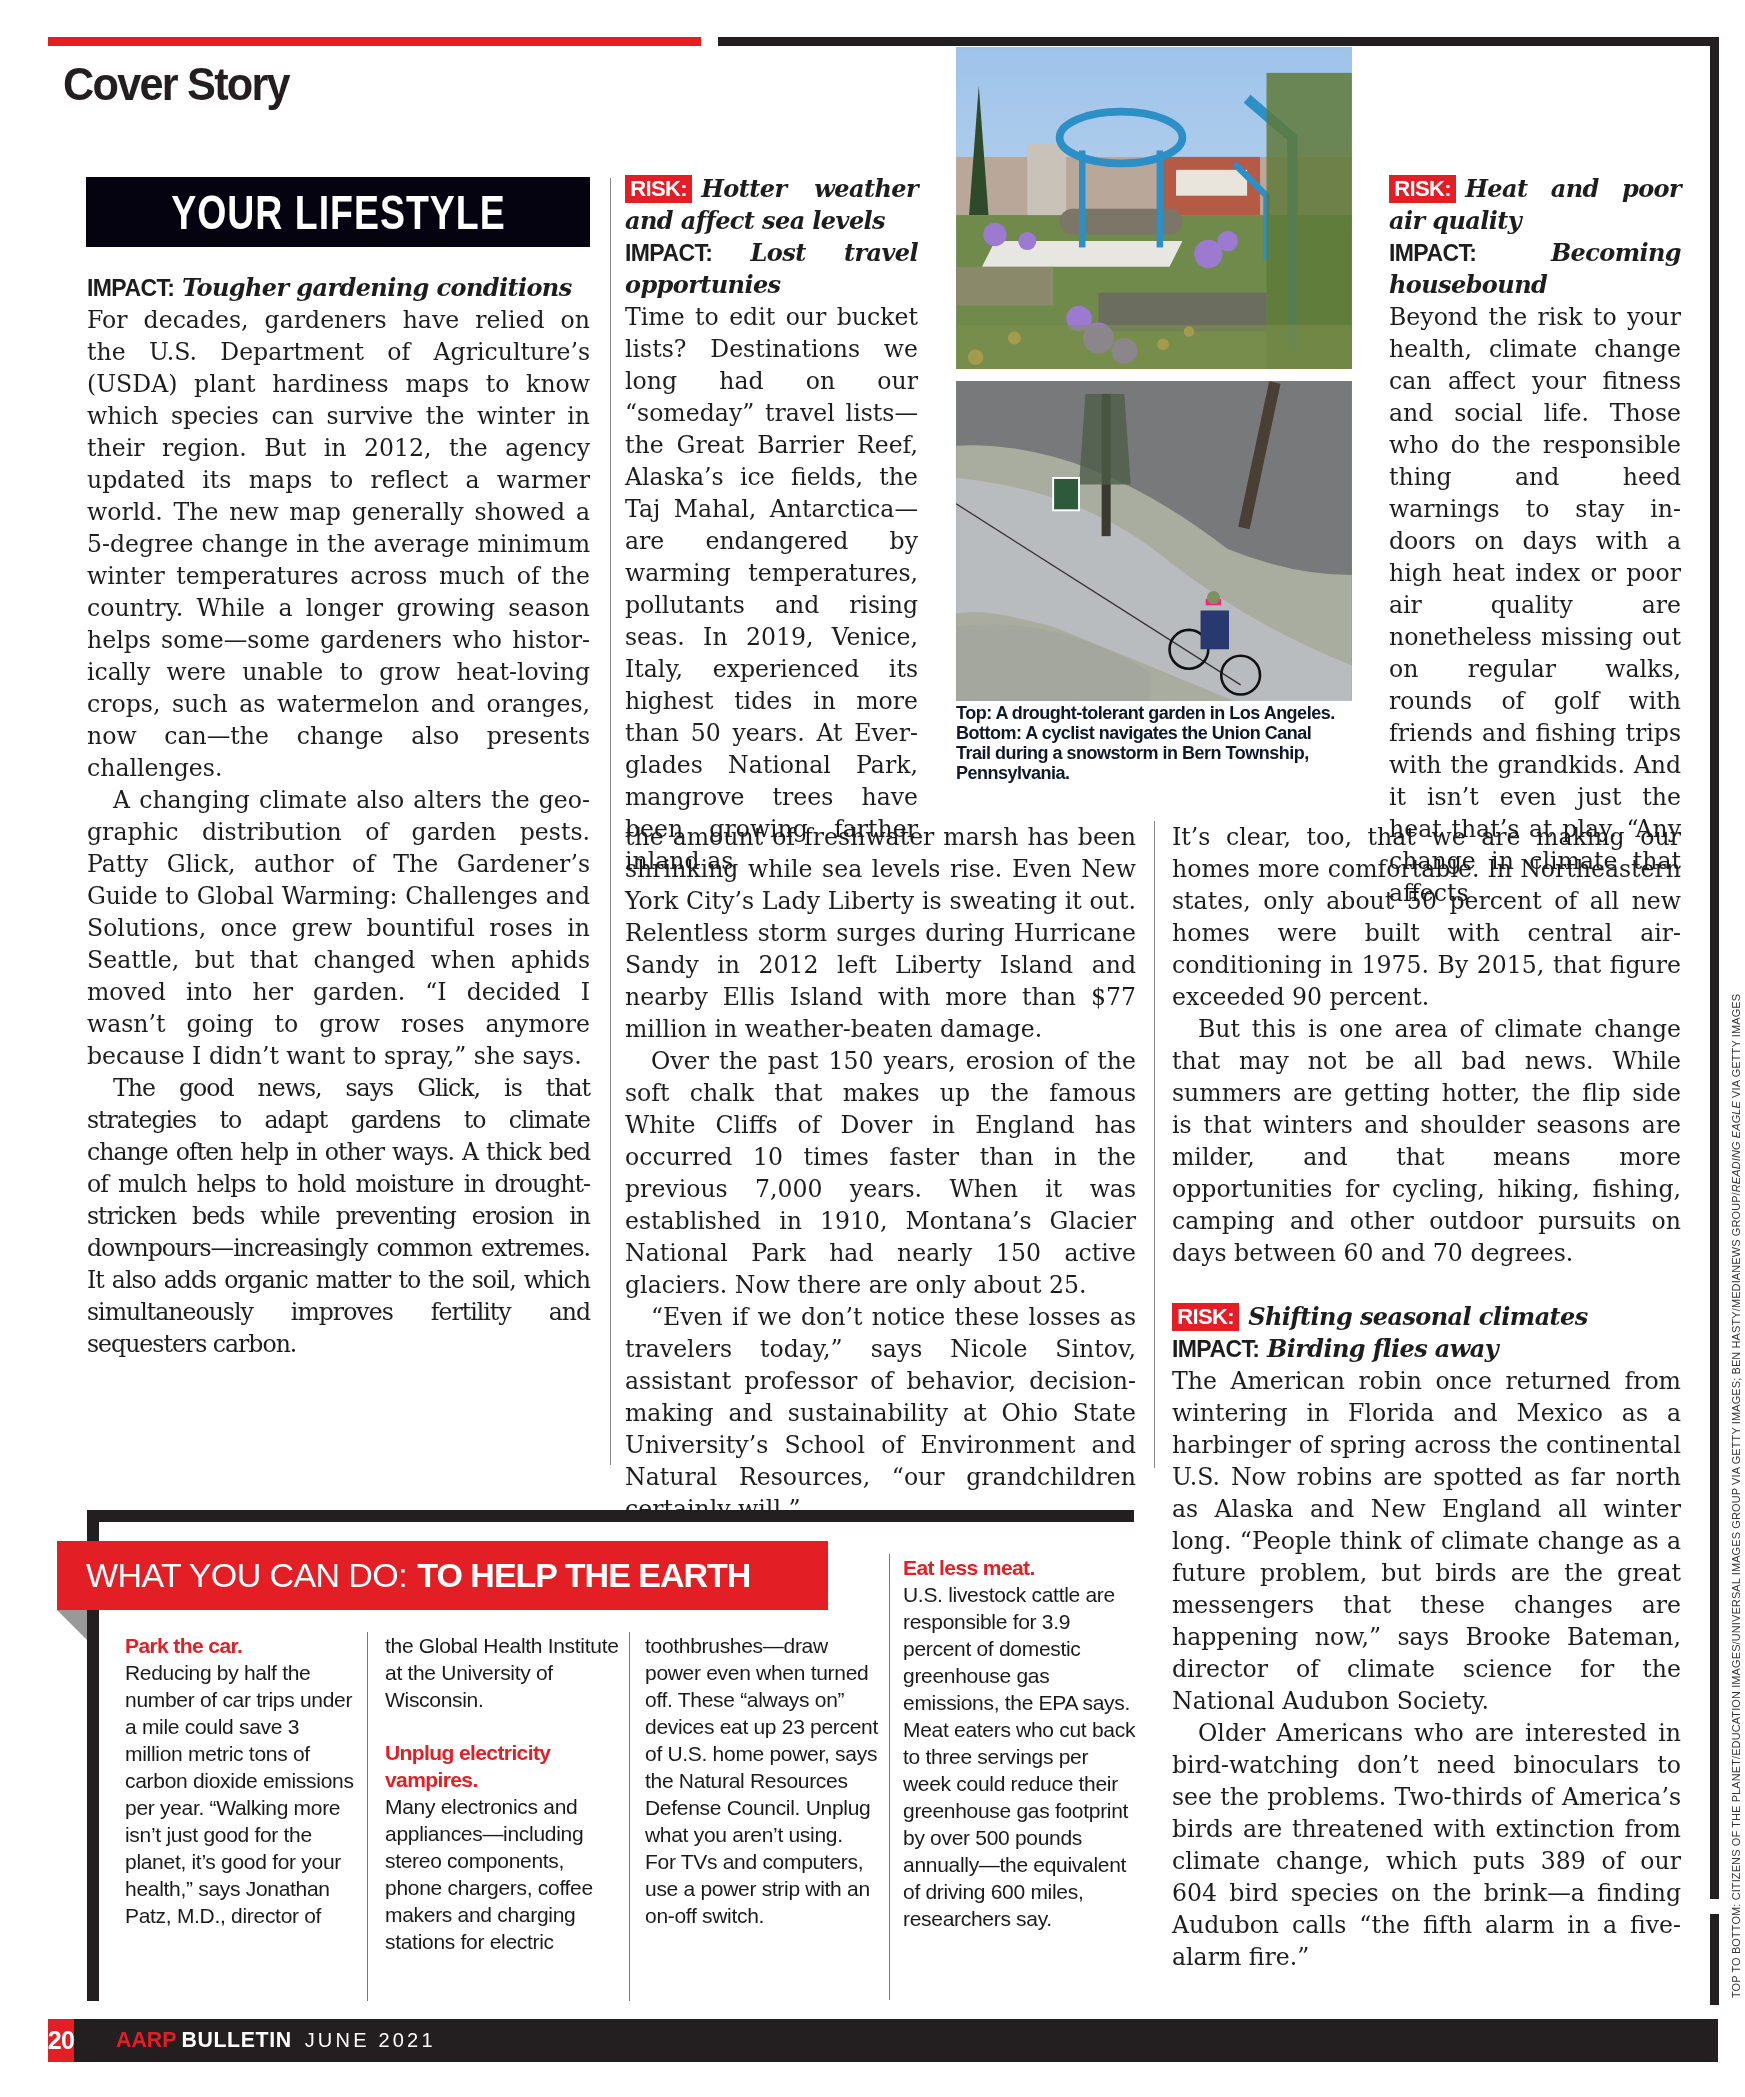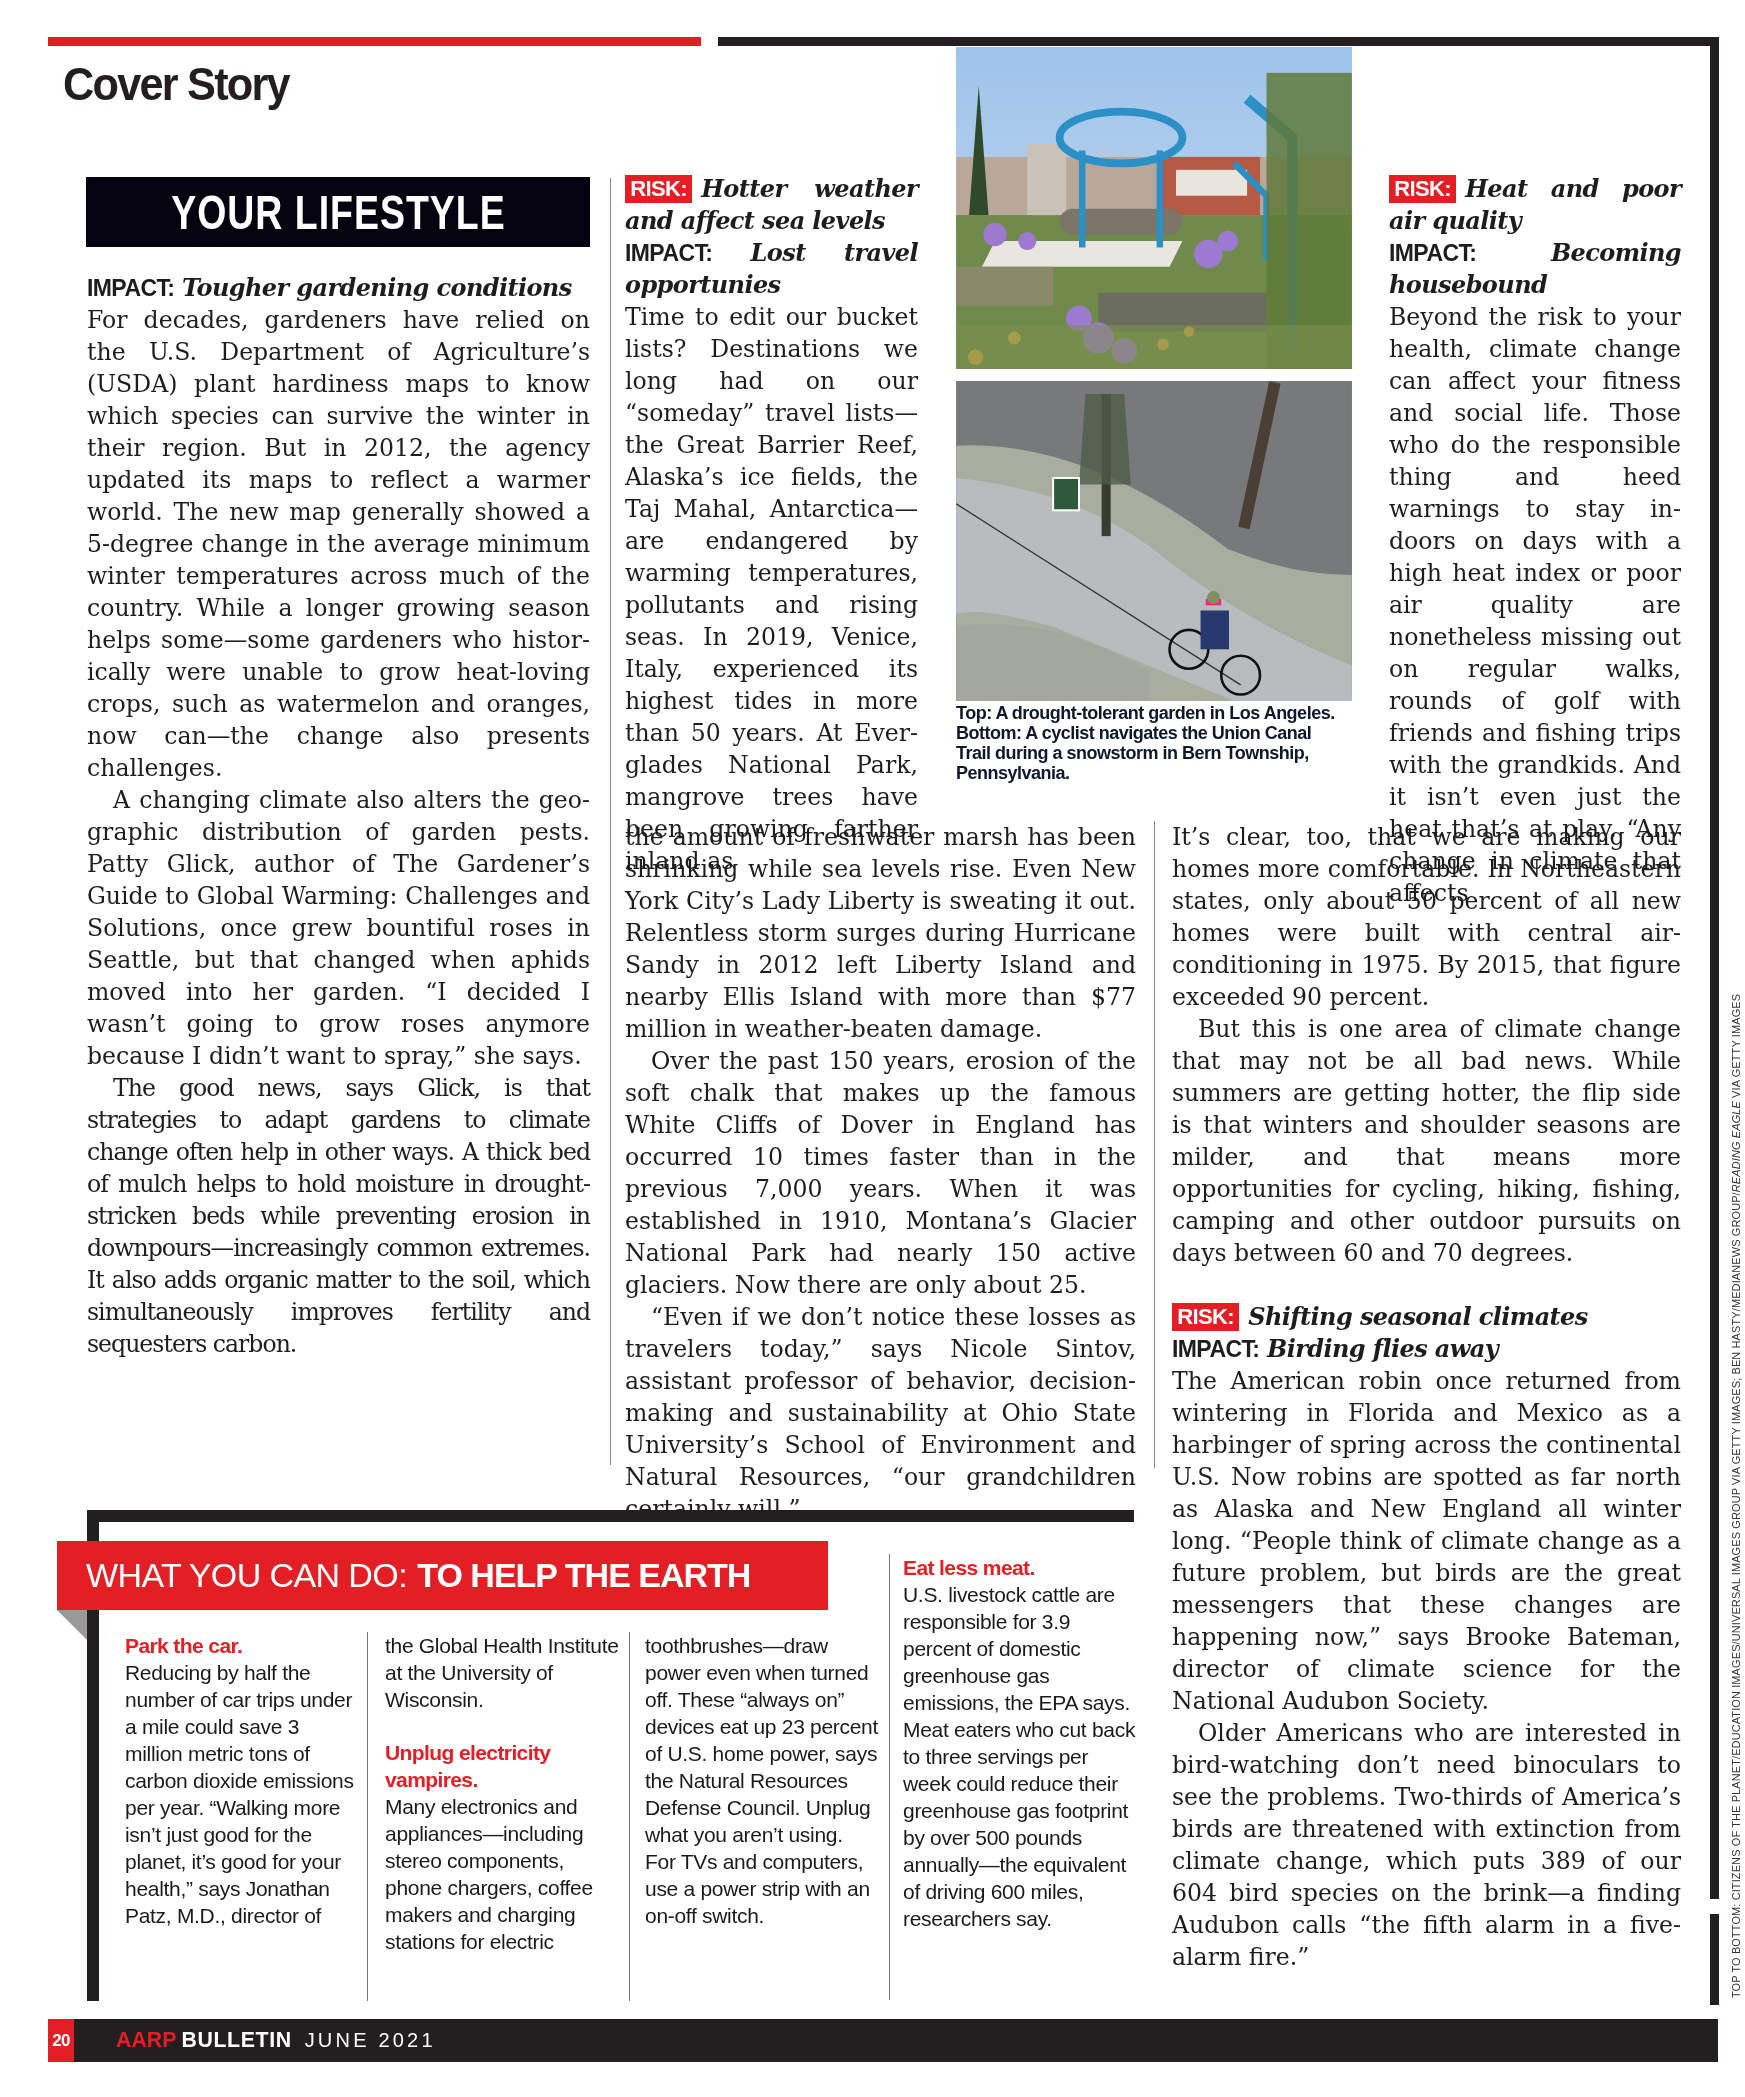--- a/index.html
+++ b/index.html
@@ -52,21 +52,21 @@
   #box-fold { left: 57px; top: 1610px; width: 0; height: 0; border-top: 30px solid #999; border-left: 30px solid transparent; }
   .tip { position: absolute; font-family: "Liberation Sans", sans-serif; font-size: 21px; line-height: 27px; color: #1a1a1a; letter-spacing: -0.3px; }
   .tip-head { color: #e31e24; font-weight: 700; letter-spacing: -0.6px; }
   #tip-col-1 { left: 125px; top: 1632px; width: 230px; }
   #tip-col-2 { left: 385px; top: 1632px; width: 239px; }
   #tip-col-3 { left: 645px; top: 1632px; width: 233px; }
   #tip-col-4 { left: 903px; top: 1554px; width: 233px; }
   .box-rule { position: absolute; width: 1.3px; background: #777; }
 
   
-  #page-num { left: 48px; top: 2019px; width: 26px; height: 43px; background: #e31e24; color: #fff; font-family: "Liberation Sans", sans-serif; font-weight: 700; font-size: 17px; display: flex; align-items: center; justify-content: center; letter-spacing: -0.6px; }
+  #page-num { left: 48px; top: 2019px; width: 26px; height: 43px; background: #e31e24; color: #fff; font-family: "Liberation Sans", sans-serif; font-weight: 700; font-size: 25px; display: flex; align-items: center; justify-content: center; letter-spacing: -0.6px; }
   #footer-bar { left: 74px; top: 2019px; width: 1644px; height: 43px; background: #231f20; display: flex; align-items: center; padding-left: 42px; }
   #footer-bar .brand { color: #e31e24; font-family: "Liberation Sans", sans-serif; font-weight: 700; font-size: 21.3px; letter-spacing: 0px; }
   #footer-bar .pub { color: #fff; font-family: "Liberation Sans", sans-serif; font-weight: 700; font-size: 21.3px; margin-left: 5.2px; letter-spacing: 0.6px; }
   #footer-bar .date { color: #fff; font-family: "Liberation Sans", sans-serif; font-size: 20px; margin-left: 13px; letter-spacing: 3.2px; }
 
   
   #credit { left: 1730px; top: 1998px; transform: rotate(-90deg); transform-origin: left top; white-space: nowrap; font-family: "Liberation Sans", sans-serif; font-size: 11px; color: #333; letter-spacing: 0.1px; }
   #credit .em { font-style: italic; }
 </style>
 </head>

